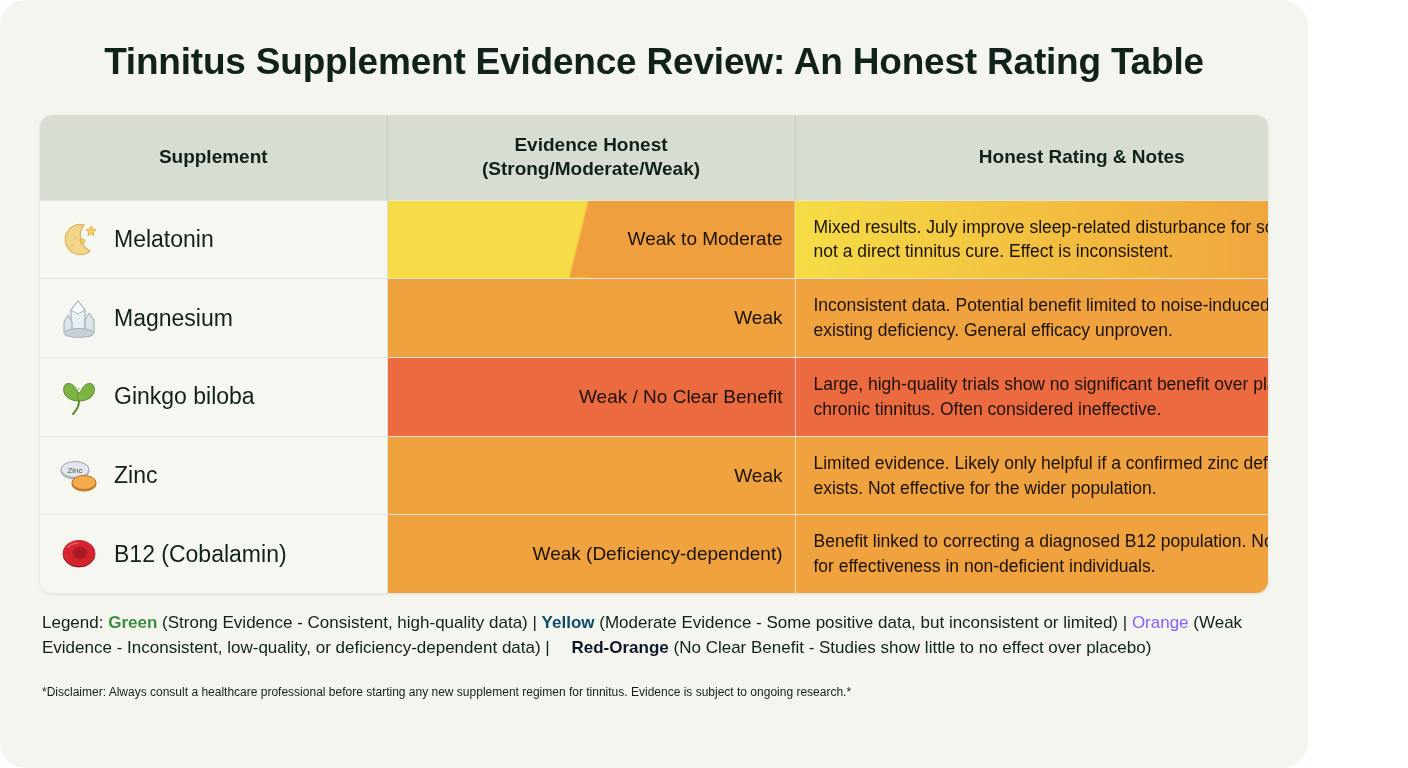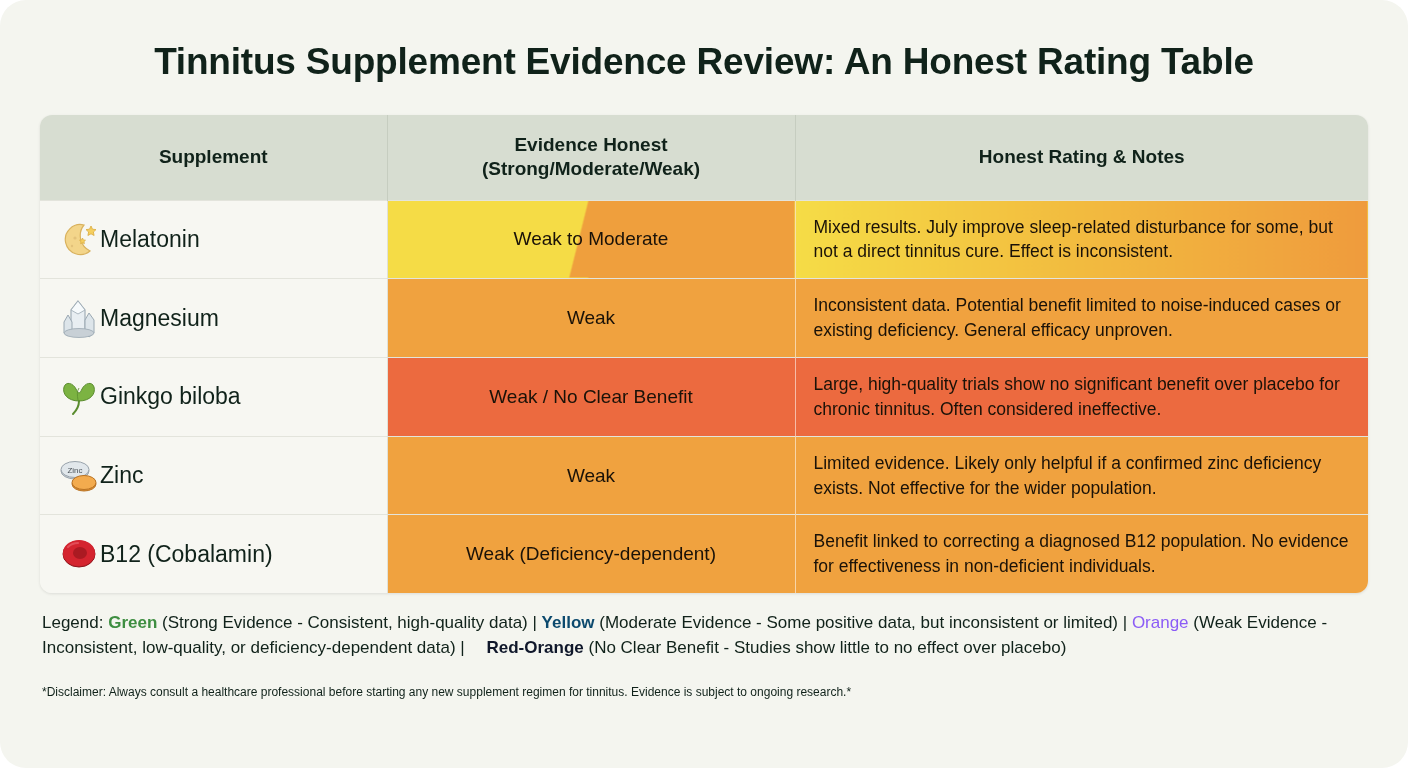--- a/index.html
+++ b/index.html
@@ -4,21 +4,21 @@
 <style>
   * { margin:0; padding:0; box-sizing:border-box; }
   html, body {
     width:1408px; height:768px;
     background:#ffffff;
     font-family:"Liberation Sans", sans-serif;
     -webkit-font-smoothing:antialiased;
   }
   #canvas {
     position:relative;
-    width:1408px; height:768px;
+    width:1308px; height:768px;
     background:#f4f5ef;
     border-radius:26px;
     overflow:hidden;
   }
   #page-title {
     text-align:center;
     font-size:37px;
     font-weight:bold;
     color:#10221a;
     letter-spacing:-0.2px;
@@ -56,26 +56,26 @@
     border-right:1px solid rgba(255,255,255,0.55);
     vertical-align:middle;
   }
   tbody td:last-child { border-right:none; }
 
   td.supp {
     background:#f7f7f2;
     padding:14px 18px;
     border-right:1px solid #e0e1d8;
   }
-  .supp-inner { display:flex; align-items:center; }
+  .supp-inner { display:flex; align-items:center; gap:14px; }
   .supp-icon { width:42px; height:42px; flex:0 0 42px; position:relative; }
   .supp-label { font-size:23px; color:#10221a; }
 
   td.ev {
-    text-align:center;
+    text-align:right;
     font-size:19px;
     color:#1a1208;
     padding:16px 12px;
   }
   td.notes {
     font-size:17.5px;
     color:#1a1208;
     line-height:1.42;
     padding:14px 18px;
   }

